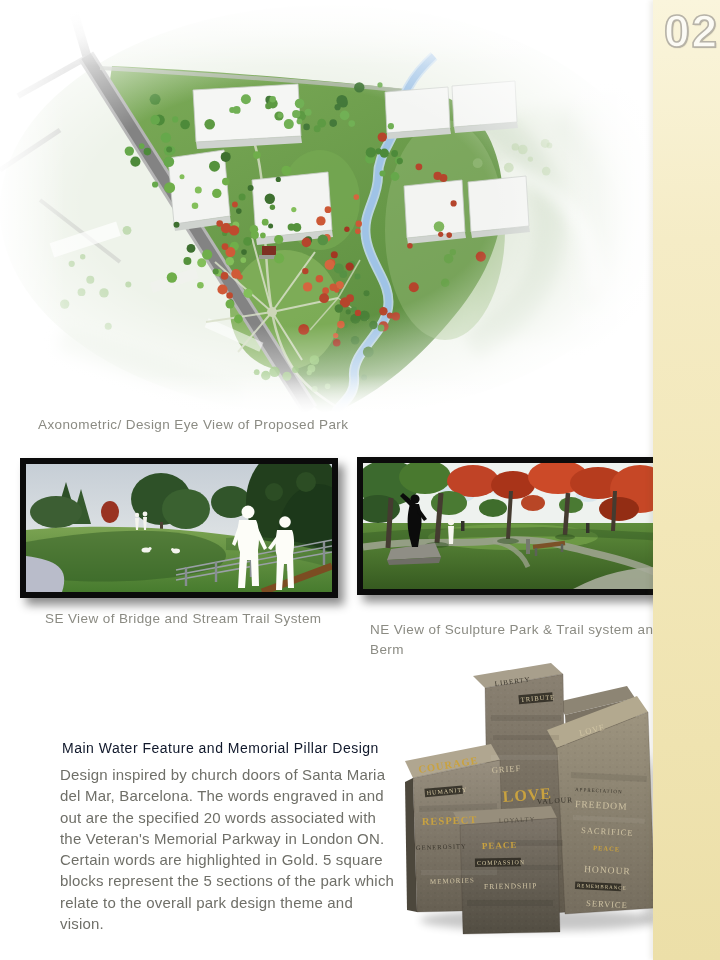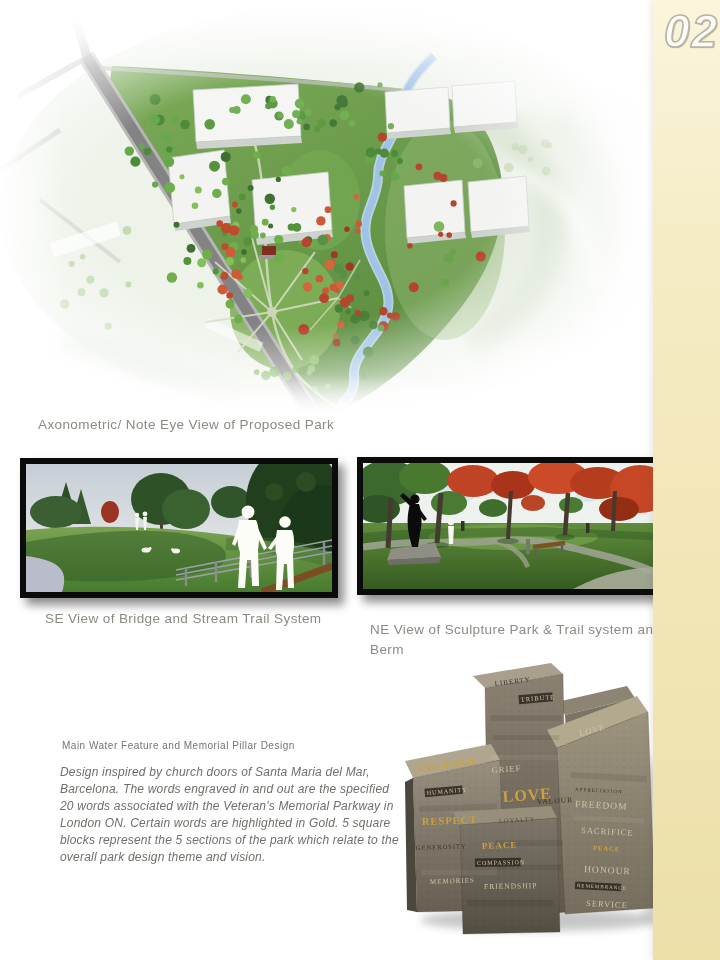--- a/index.html
+++ b/index.html
@@ -2,21 +2,21 @@
 <html><head>
 <meta charset="utf-8">
 <style>
   html,body{margin:0;padding:0;background:#fff;}
   .page{position:relative;width:720px;height:960px;background:#ffffff;overflow:hidden;
         font-family:"Liberation Sans",sans-serif;}
 
   
   .stripe{position:absolute;left:653px;top:0;width:67px;height:960px;z-index:3;
           background:linear-gradient(180deg,#faf5dc 0%,#f5ecc6 25%,#f2e7b8 55%,#ecdfa8 100%);
-          box-shadow:-3px 0 5px rgba(90,80,40,.10);font-style:italic;}
+          box-shadow:-3px 0 5px rgba(90,80,40,.10);}
   .page-number{position:absolute;top:4px;left:11px;font-size:46px;font-weight:bold;
           letter-spacing:2px;color:#fcfbf5;
           -webkit-text-stroke:1.6px #b7b3a8;
           text-shadow:0 0 1px #b7b3a8, 1px 1px 1px rgba(120,116,106,.55);}
 
   
   .aerial{position:absolute;left:0;top:0;width:655px;height:412px;z-index:0;}
   .aerial svg{display:block;}
   .aerial-fade{position:absolute;left:0;top:0;width:655px;height:412px;pointer-events:none;
      background:
@@ -25,24 +25,24 @@
        linear-gradient(90deg,rgba(255,255,255,.9) 0%,rgba(255,255,255,0) 10%),
        linear-gradient(270deg,rgba(255,255,255,.85) 0%,rgba(255,255,255,0) 14%),
        radial-gradient(ellipse 60% 56% at 44% 50%,rgba(255,255,255,0) 52%,rgba(255,255,255,.45) 72%,rgba(255,255,255,.88) 90%,#fff 100%);}
 
   
   .caption{position:absolute;color:#8b8b83;font-size:13.5px;letter-spacing:.4px;z-index:2;}
   .cap-aerial{left:38px;top:417px;}
   .cap-se{left:45px;top:611px;}
   .cap-ne{left:370px;top:620px;width:300px;line-height:1.5;}
 
-  .mem-heading{position:absolute;left:62px;top:740px;font-size:10px;color:#737373;
+  .mem-heading{position:absolute;left:62px;top:740px;font-size:14px;color:#0f172a;
                letter-spacing:.5px;z-index:2;}
-  .mem-body{position:absolute;left:60px;top:764px;width:340px;font-size:12px;
-            line-height:1.42;color:#6f6f68;letter-spacing:.2px;z-index:2;font-style:italic;}
+  .mem-body{position:absolute;left:60px;top:764px;width:340px;font-size:15px;
+            line-height:1.42;color:#6f6f68;letter-spacing:.2px;z-index:2;}
   .mem-note{position:absolute;left:58px;top:891px;font-size:12.2px;color:#73736c;
             letter-spacing:.3px;z-index:2;}
 
   
   .frame{position:absolute;background:#0b0b0b;padding:6px;z-index:2;
          box-shadow:6px 7px 9px rgba(0,0,0,.45);}
   .frame svg{display:block;background:#fff;}
   .frame-se{left:20px;top:458px;}
   .frame-ne{left:357px;top:457px;}
 
@@ -341,21 +341,21 @@
           <circle cx="274.6" cy="371.8" r="5.3" fill="#6fae4a" opacity="0.8"></circle>
           <circle cx="327.6" cy="386.3" r="2.8" fill="#8cc468" opacity="0.8"></circle>
           <circle cx="309.2" cy="372.6" r="2.6" fill="#8cc468" opacity="0.8"></circle>
           <circle cx="265.8" cy="375.5" r="4.7" fill="#6fae4a" opacity="0.8"></circle>
           <circle cx="314.4" cy="360.0" r="4.8" fill="#8cc468" opacity="0.8"></circle>
         </g>
     </svg>
     <div class="aerial-fade"></div>
   </div>
 
-  <div class="caption cap-aerial">Axonometric/ Note Eye View of Proposed Park</div>
+  <div class="caption cap-aerial">Axonometric/ Design Eye View of Proposed Park</div>
   <div class="caption cap-se">SE View of Bridge and Stream Trail System</div>
   <div class="caption cap-ne">NE View of Sculpture Park &amp; Trail system and Berm</div>
 
   <div class="frame frame-se">
     <svg width="306" height="128" viewBox="0 0 306 128">
       <defs>
         <linearGradient id="sky1" x1="0" y1="0" x2="0" y2="1">
           <stop offset="0" stop-color="#c6ced6"></stop>
             <stop offset="1" stop-color="#eef0ee"></stop>
         </linearGradient>

